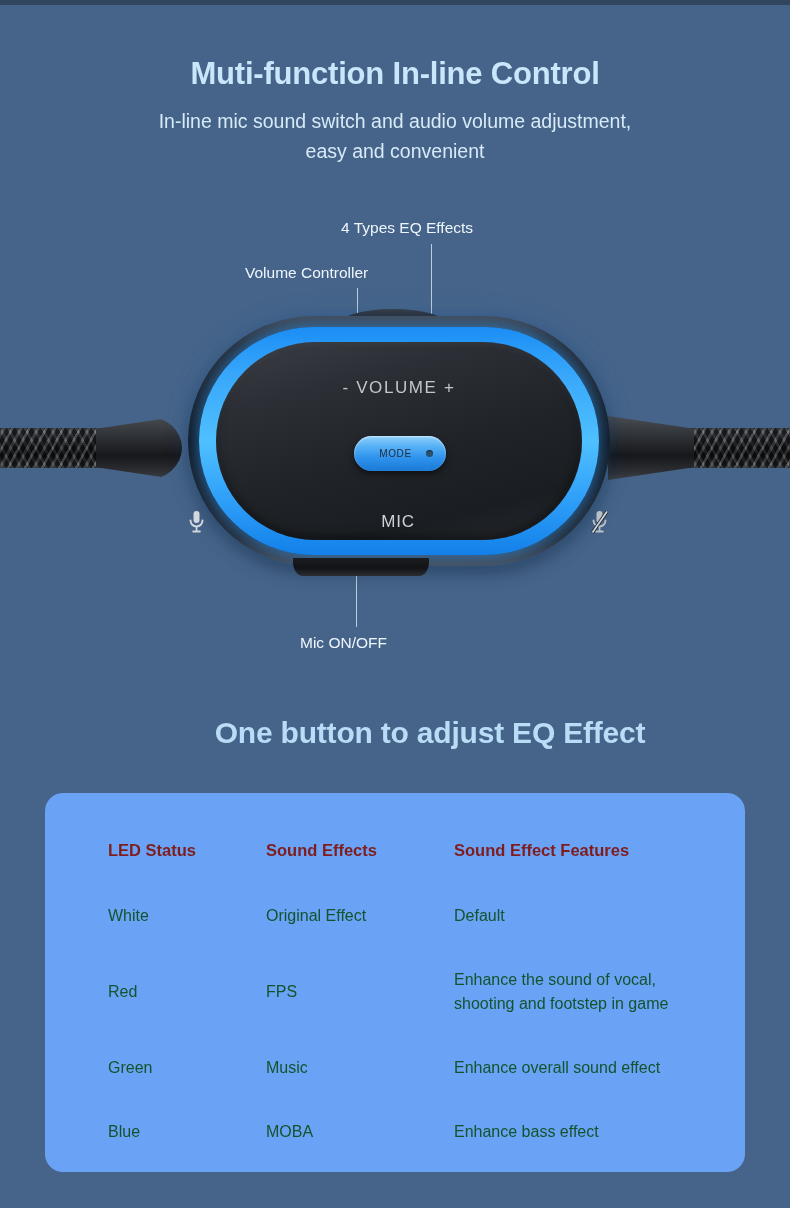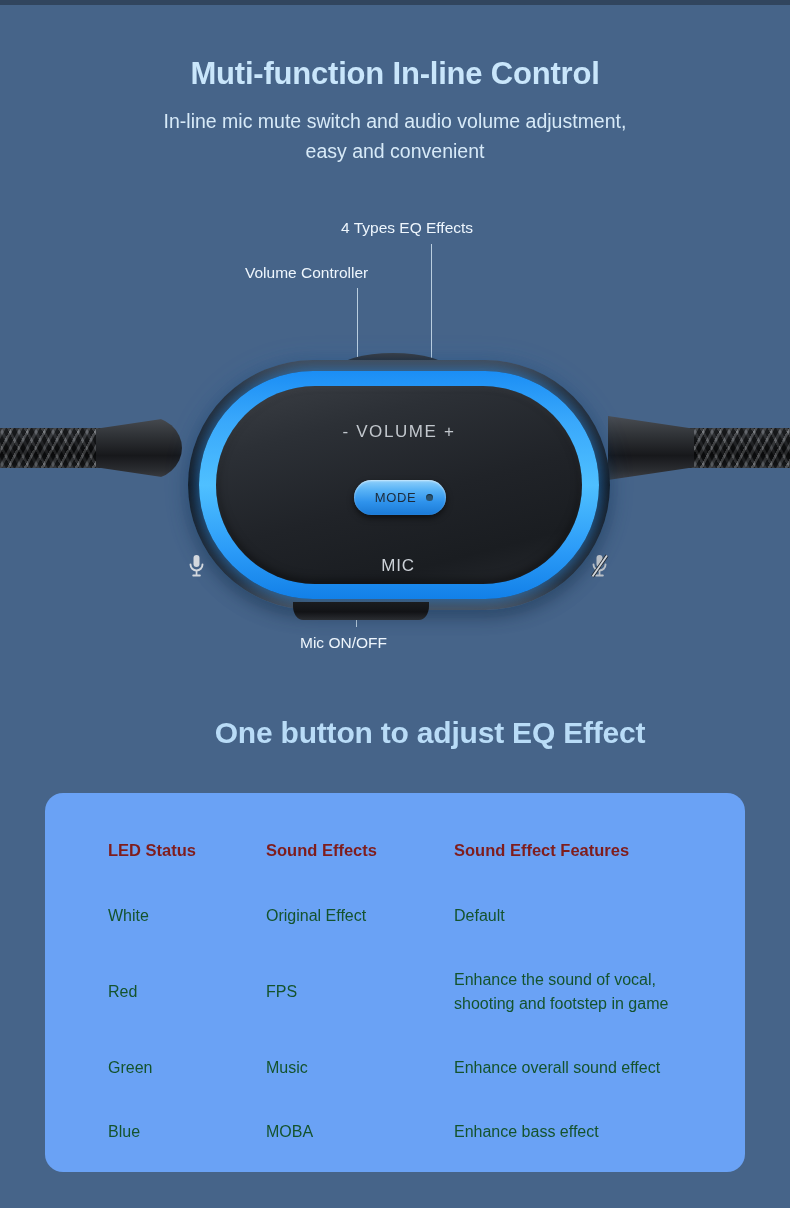--- a/index.html
+++ b/index.html
@@ -131,21 +131,20 @@
     clip-path: polygon(0% 0%, 100% 20%, 100% 80%, 0% 100%);
   }
 
   
   .module-wrap {
     position: absolute;
     left: 188px;
     top: 316px;
     width: 422px;
     height: 250px;
-    margin-top: 44px;
   }
   
   .module-shell {
     position: absolute;
     inset: 0;
     border-radius: 125px / 125px;
     background: linear-gradient(180deg, #45484e 0%, #2a2c30 12%, #111214 50%, #26282c 88%, #4a4d53 100%);
     box-shadow: 0 6px 18px rgba(0,0,0,0.38);
   }
   
@@ -200,21 +199,21 @@
     width: 92px; height: 35px;
     border-radius: 18px;
     background: linear-gradient(180deg, #8fd0fb 0%, #59b3f6 28%, #2f93ec 62%, #1b7ad6 100%);
     box-shadow: 0 3px 6px rgba(0,0,0,0.55), inset 0 1px 2px rgba(255,255,255,0.55);
     display: flex;
     align-items: center;
     justify-content: center;
   }
   .mode-text {
     color: #1d2a38;
-    font-size: 13px;
+    font-size: 10px;
     letter-spacing: 0.6px;
     margin-right: 9px;
   }
   .mode-led {
     position: absolute;
     right: 13px; top: 14px;
     width: 7px; height: 7px;
     border-radius: 50%;
     background: #2b536f;
     box-shadow: inset 0 1px 1px rgba(0,0,0,0.5);
@@ -285,21 +284,21 @@
   .col-feat { width: 254px; }
 </style>
 </head>
 <body>
 
 <div class="top-edge-strip"></div>
 
 <div class="header">
   <div class="main-title">Muti-function In-line Control</div>
   <div class="sub-title">
-    <div>In-line mic mute switch and audio volume adjustment,</div>
+    <div>In-line mic sound switch and audio volume adjustment,</div>
     <div>easy and convenient</div>
   </div>
 </div>
 
 <div class="callout callout-eq">4 Types EQ Effects</div>
 <div class="callout callout-volume">Volume Controller</div>
 <div class="callout callout-mic">Mic ON/OFF</div>
 
 <div class="leader leader-volume"></div>
 <div class="leader-volume-dot"></div>

